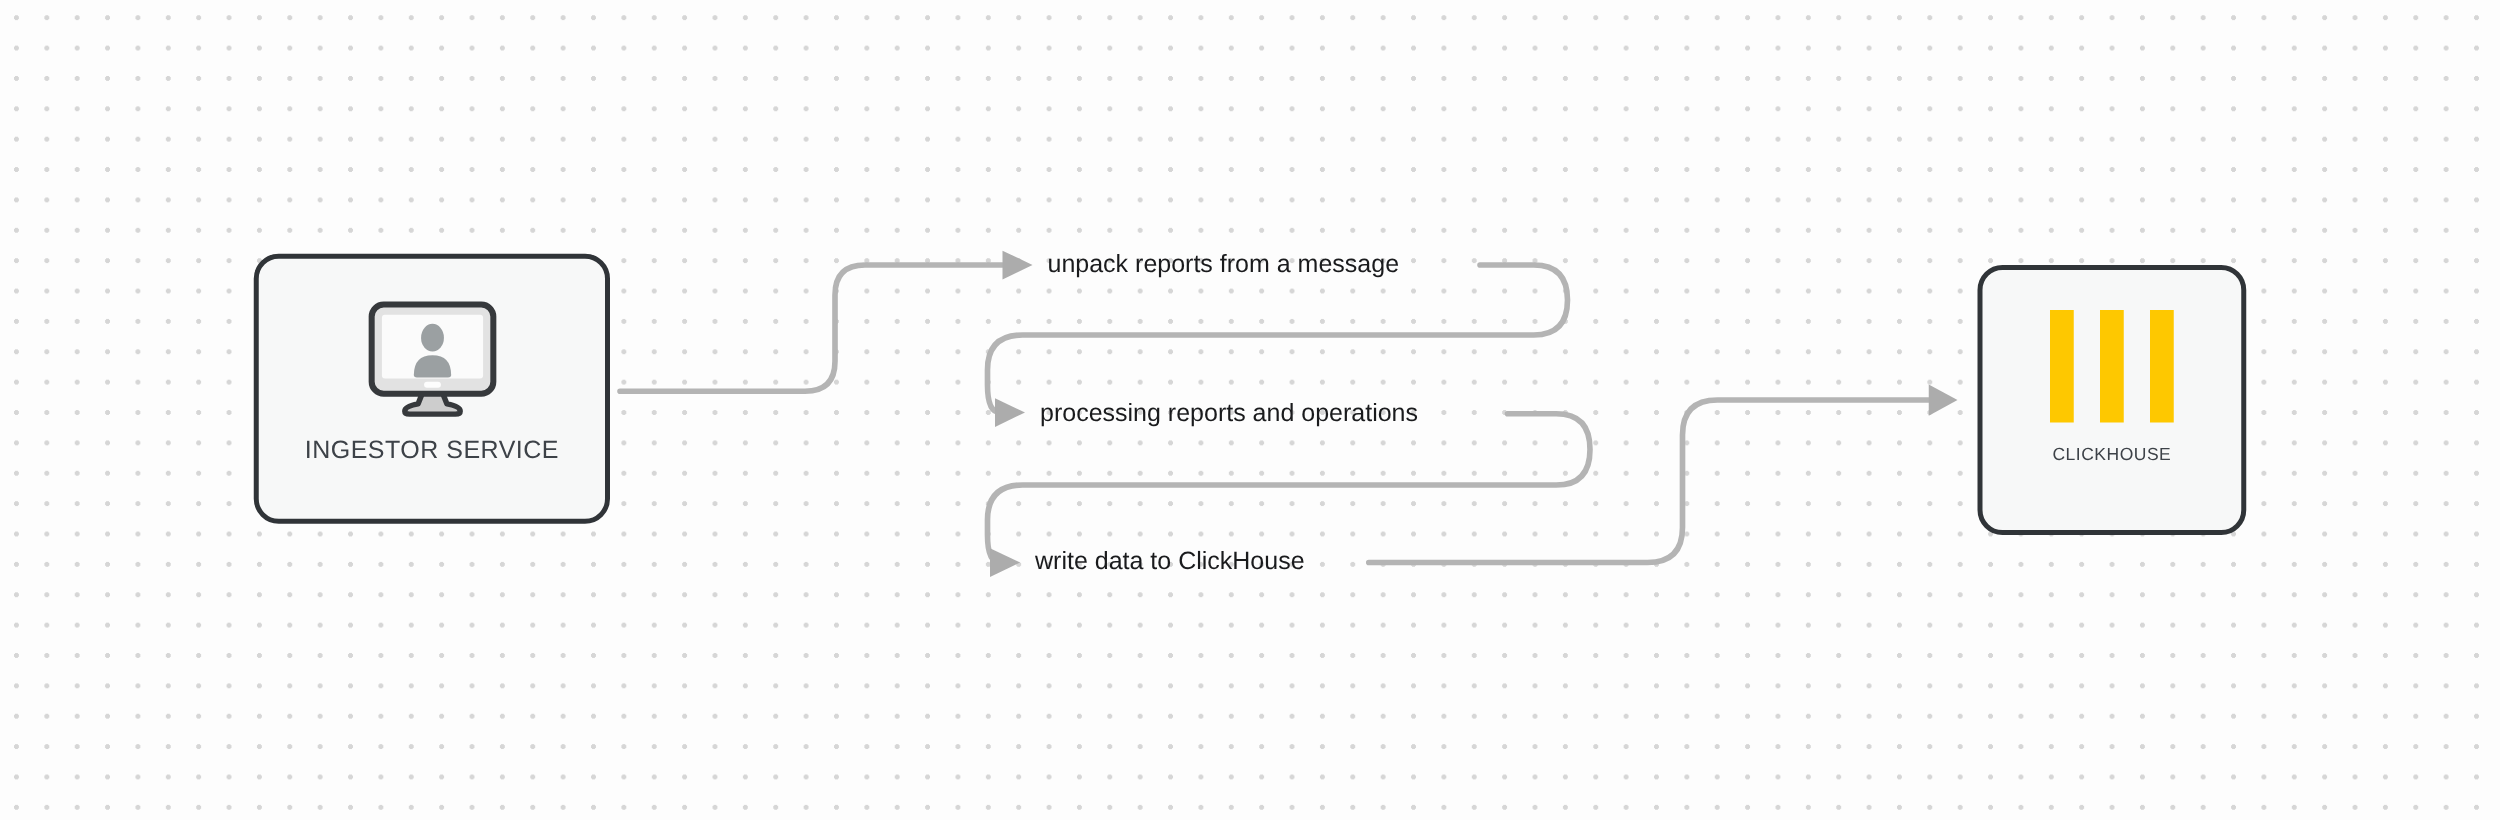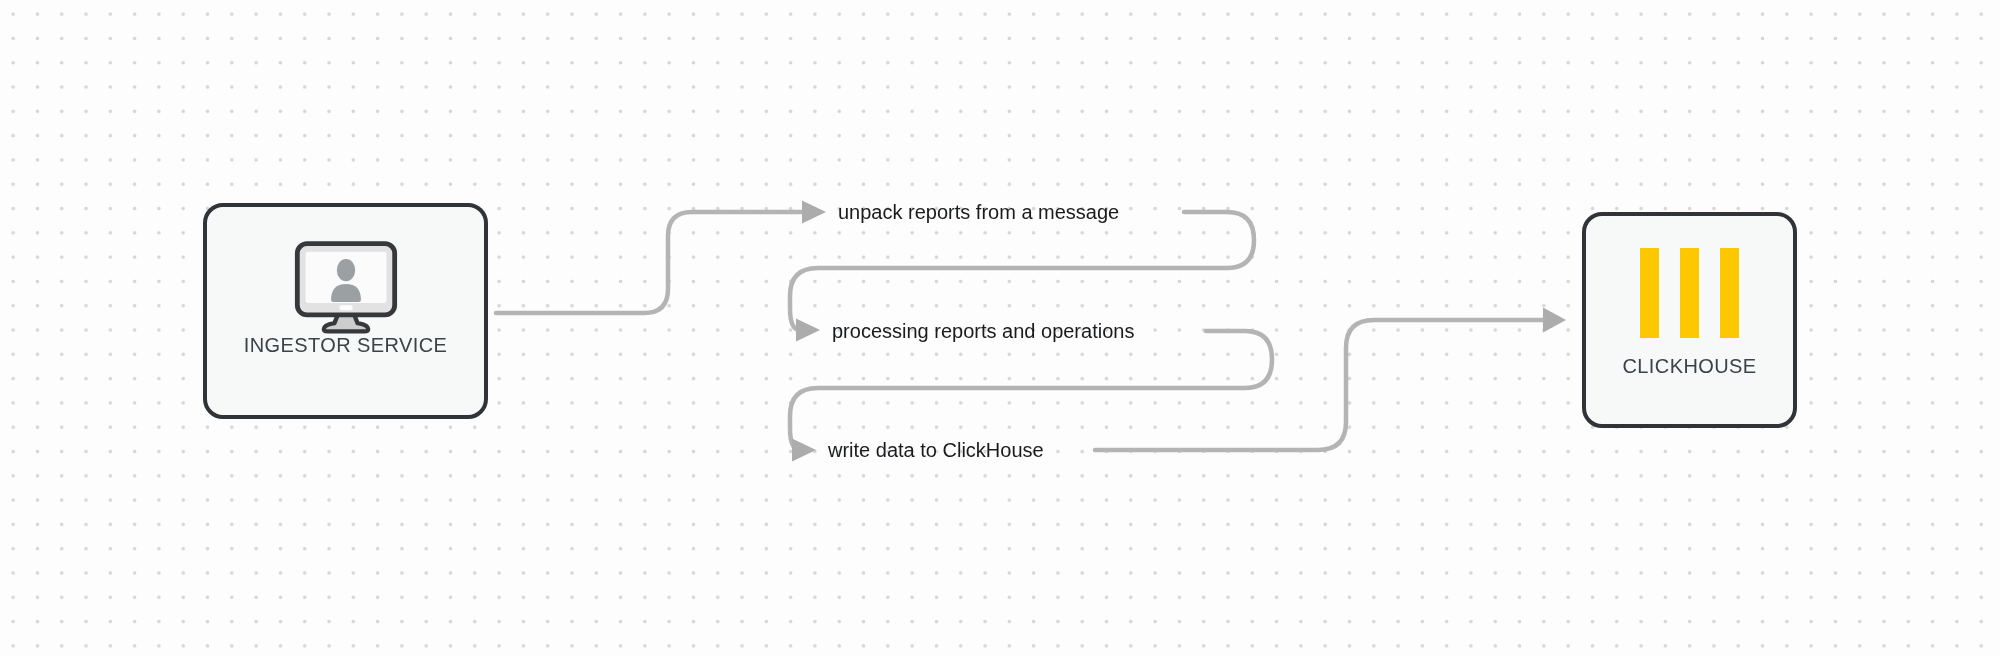--- a/index.html
+++ b/index.html
@@ -48,22 +48,22 @@
   .node-clickhouse {
     left: 1582px; top: 212px;
     width: 215px; height: 216px;
     padding-top: 32px;
   }
   .node-title {
     color: #3d4248;
     letter-spacing: 0.4px;
     white-space: nowrap;
   }
-  .node-ingestor .node-title { font-size: 20px; }
-  .node-clickhouse .node-title { font-size: 20px; margin-top: 17px; }
+  .node-ingestor .node-title { font-size: 20px; margin-top: 15px; }
+  .node-clickhouse .node-title { font-size: 14px; margin-top: 17px; }
 
   .monitor-icon { display: block; }
 
   .ch-logo {
     display: flex;
     gap: 21px;
     height: 90px;
   }
   .ch-logo .logo-bar {
     width: 19px;

